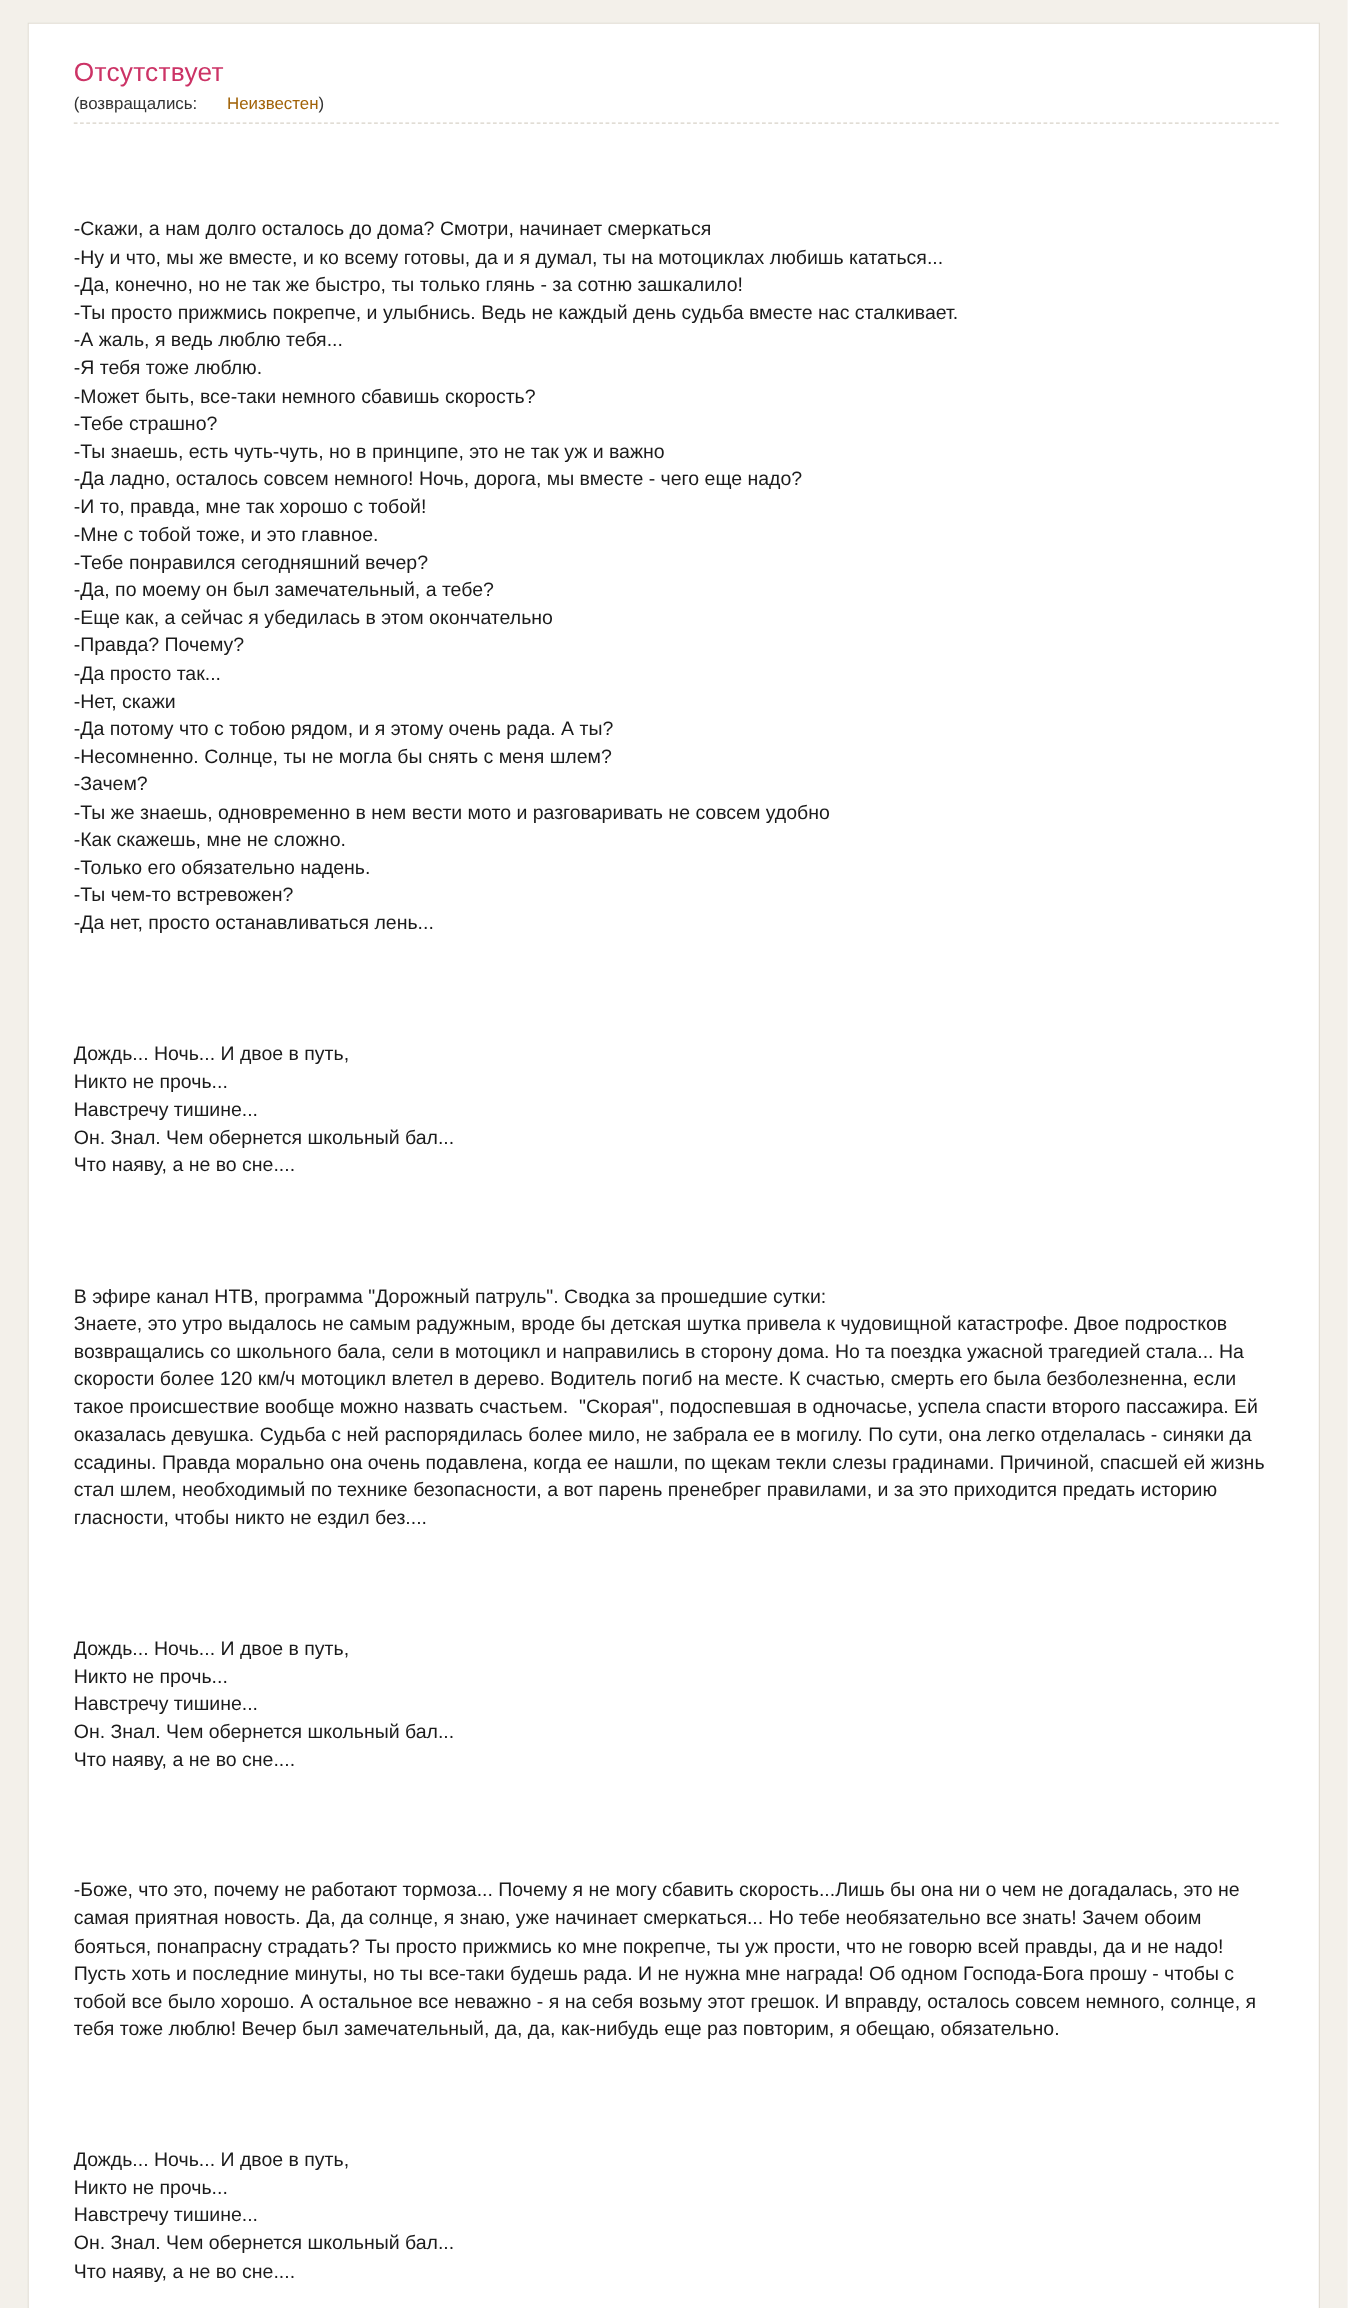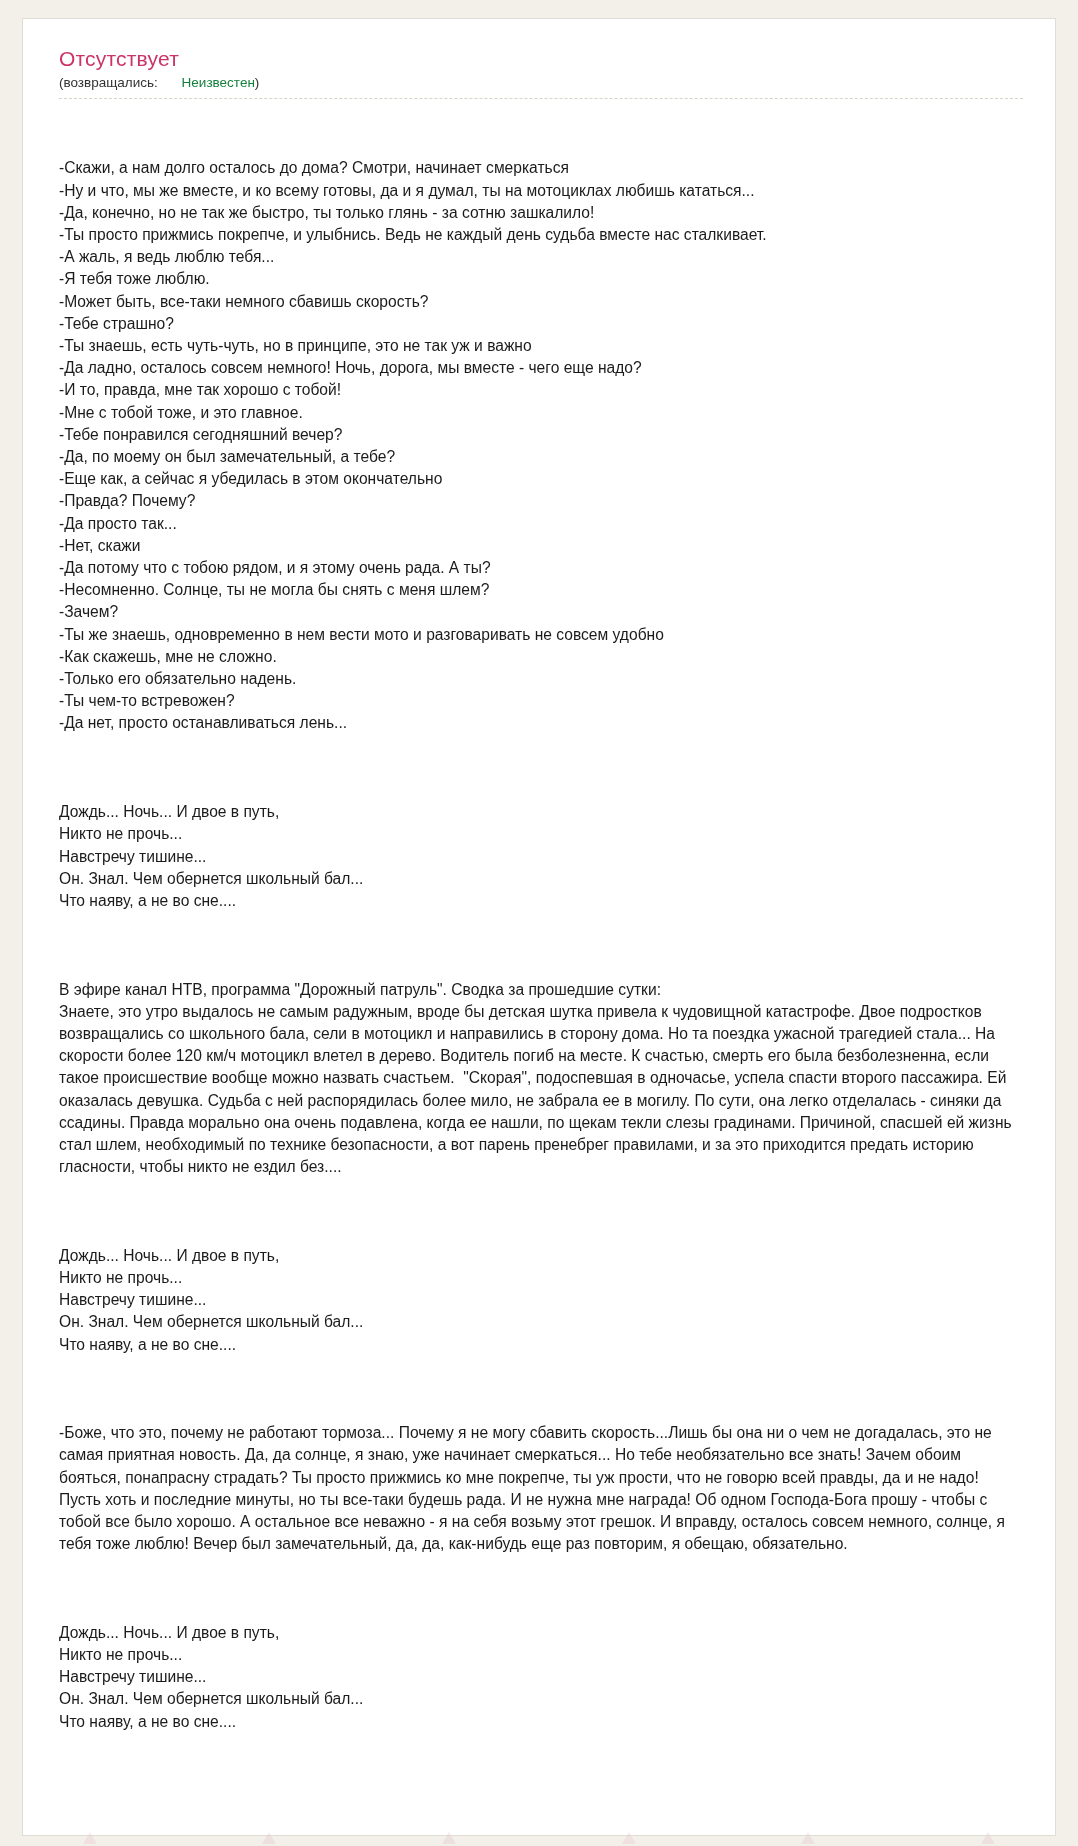--- a/index.html
+++ b/index.html
@@ -35,34 +35,34 @@
     letter-spacing: 0.2px;
   }
   .artist-line {
     font-size: 13.5px;
     color: #333333;
     padding-bottom: 8px;
     border-bottom: 1px dashed #d8d2c8;
     margin-bottom: 14px;
   }
   .artist-line .artist-link {
-    color: #15803d;
+    color: #a16207;
     text-decoration: none;
     padding-left: 20px;
   }
   .lyrics {
     font-size: 15.6px;
     line-height: 22.2px;
     color: #1b1b1b;
     white-space: pre-wrap;
     word-wrap: break-word;
     font-family: "Liberation Sans", sans-serif;
   }
   .block {
-    margin: 0 0 22px 0;
+    margin: 16px 0 22px 0;
   }
   .block:last-child {
     margin-bottom: 0;
   }
   .footer-marks {
     position: absolute;
     left: 0;
     right: 0;
     bottom: 2px;
     height: 22px;

